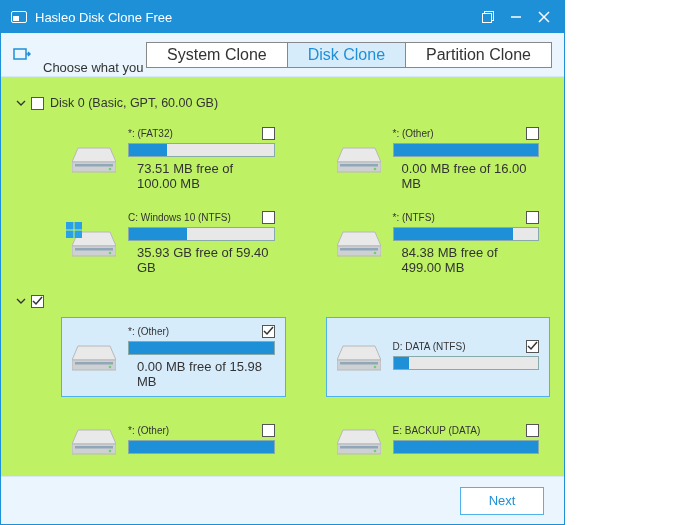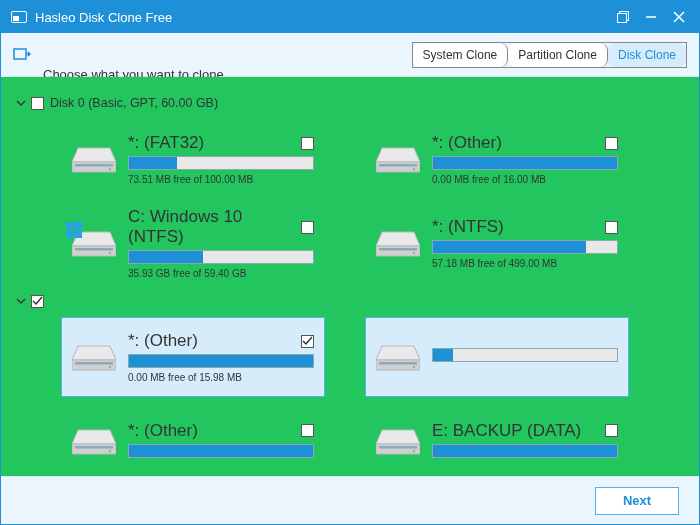--- a/index.html
+++ b/index.html
@@ -1,54 +1,54 @@
 <!DOCTYPE html>
 <html><head>
 <meta charset="utf-8">
 <style>
   * { box-sizing: border-box; margin: 0; padding: 0; }
   body { font-family: "Segoe UI", Tahoma, sans-serif; font-size: 12px; color: #333; background: #fff; }
-  .window { width: 700px; height: 525px; display: flex; flex-direction: column; border: 1px solid #1e90d8; }
+  .window { width: 565px; height: 525px; display: flex; flex-direction: column; border: 1px solid #1e90d8; }
   .titlebar { height: 32px; background: #1e90d8; color: #fff; display: flex; align-items: center; padding: 0 6px 0 10px; }
   .titlebar .logo { width: 16px; height: 12px; border: 1.5px solid #fff; border-radius: 2px; position: relative; margin-right: 8px; }
   .titlebar .logo::after { content:""; position:absolute; width:6px; height:5px; background:#fff; bottom:1px; left:1px; }
   .titlebar .title { flex: 0 0 auto; font-size: 13px; }
   .titlebar .spacer { flex: 1; }
   .titlebar .ctrl { width: 28px; height: 32px; display: flex; align-items: center; justify-content: center; cursor: default; }
   .titlebar .ctrl svg { width: 12px; height: 12px; }
   .subheader { height: 44px; background: #eaf5fd; display: flex; align-items: center; padding: 0 12px; border-bottom: 1px solid #d6e8f5; }
   .subheader .sh-icon { width: 18px; height: 18px; margin-right: 12px; }
   .subheader .sh-text { font-size: 13px; color: #333; flex: 1; margin-top: 40px; }
   .mode-tabs { display: flex; border: 1px solid #888; height: 26px; }
-  .mode-tab { padding: 0 10px; line-height: 24px; font-size: 12px; background: #fff; border-right: 1px solid #888; cursor: default; border-radius: 8px; }
+  .mode-tab { padding: 0 20px; line-height: 24px; font-size: 16px; background: #fff; border-right: 1px solid #888; cursor: default; }
   .mode-tab:last-child { border-right: none; }
   .mode-tab.active { background: #d6ecfb; color: #1e90d8; }
-  .content { flex: 1; overflow: hidden; position: relative; background:#22c55e; }
+  .content { flex: 1; overflow: hidden; position: relative; background:#bef264; }
   .scroll { position:absolute; inset:0; overflow:hidden; padding: 8px 14px 0 14px; }
   .disk-header { display: flex; align-items: center; height: 24px; margin-top: 6px; }
   .expand { width: 12px; height:12px; display:inline-flex; align-items:center; justify-content:center; margin-right:4px; cursor:default;}
   .expand svg { width:10px; height:10px; }
   .disk-check { width:13px; height:13px; border:1px solid #555; margin-right:6px; background:#fff; display:inline-flex; align-items:center; justify-content:center; cursor:default;}
   .disk-check.checked svg { display:block; }
   .disk-check svg { display:none; width:11px; height:11px; }
   .disk-label { font-size: 12.5px; }
   .part-row { display: flex; gap: 40px; margin: 4px 0 0 46px; }
   .part-card { width: 264px; height: 80px; display: flex; align-items: center; padding: 8px 10px; border: 1px solid transparent; position: relative; }
   .part-card.selected { background: #d6ecfb; border: 1px solid #4fb2ea; }
   .drive-icon { width: 44px; height: 32px; margin-right: 12px; flex-shrink:0; }
   .part-info { flex: 1; min-width: 0; }
   .part-top { display:flex; align-items:center; justify-content:space-between; margin-bottom:3px;}
-  .part-name { font-size: 17px; }
+  .part-name { font-size: 10px; }
   .part-check { width:13px; height:13px; border:1px solid #555; background:#fff; display:inline-flex; align-items:center; justify-content:center; cursor:default;}
   .part-check.checked svg { display:block; }
   .part-check svg { display:none; width:11px; height:11px; }
   .bar { height: 14px; border:1px solid #8aa; background:#e8e8e8; position:relative; margin-bottom:4px;}
   .bar .fill { position:absolute; left:0; top:0; bottom:0; background:#1e90d8; }
-  .part-free { font-size: 10px; color:#333; }
-  .footer { height: 48px; border-top: 1px solid #d6e8f5; background:#eaf5fd; display:flex; align-items:center; justify-content:flex-end; padding: 0 20px; font-weight: bold;}
+  .part-free { font-size: 13px; color:#333;margin-left:9px; }
+  .footer { height: 48px; border-top: 1px solid #d6e8f5; background:#eaf5fd; display:flex; align-items:center; justify-content:flex-end; padding: 0 20px;}
   .next-btn { width: 84px; height: 28px; border:1px solid #4fb2ea; background:#fff; color:#1e90d8; font-size:13px; display:flex; align-items:center; justify-content:center; cursor:default;}
   .win-badge { position:absolute; left:4px; top:18px; width:16px; height:16px; }
 </style>
 </head>
 <body>
 
 <div class="window">
 
   <div class="titlebar">
     <div class="logo"></div>
@@ -74,22 +74,22 @@
   </div>
 
   <div class="subheader">
     <svg class="sh-icon" viewBox="0 0 18 18">
       <rect x="1" y="3" width="12" height="10" fill="none" stroke="#1e90d8" stroke-width="1.5"></rect>
       <path d="M13 8 L17 8 M15 6 L17 8 L15 10" fill="none" stroke="#1e90d8" stroke-width="1.5"></path>
     </svg>
     <div class="sh-text">Choose what you want to clone</div>
     <div class="mode-tabs">
       <div class="mode-tab">System Clone</div>
+      <div class="mode-tab active">Disk Clone</div>
       <div class="mode-tab">Partition Clone</div>
-      <div class="mode-tab active">Disk Clone</div>
     </div>
   </div>
 
   <div class="content">
     <div class="scroll" id="disk-list">
         <div class="disk-header">
           <span class="expand">
             <svg viewBox="0 0 10 10">
               <path d="M1 3 L5 7 L9 3" fill="none" stroke="#333" stroke-width="1.3"></path>
             </svg>
@@ -153,21 +153,21 @@
               <use href="#hdd"></use>
             </svg>
             <div class="part-info">
               <div class="part-top">
                 <span class="part-name">*: (NTFS)</span>
                 <span class="part-check"></span>
               </div>
               <div class="bar">
                 <div class="fill" style="width:83%"></div>
               </div>
-              <div class="part-free">57.18 MB free of 499.00 MB</div>
+              <div class="part-free">84.38 MB free of 499.00 MB</div>
             </div>
           </div>
         </div>
         <div class="disk-header">
           <span class="expand">
             <svg viewBox="0 0 10 10">
               <path d="M1 3 L5 7 L9 3" fill="none" stroke="#333" stroke-width="1.3"></path>
             </svg>
           </span>
           <span class="disk-check checked">
@@ -194,20 +194,28 @@
                 <div class="fill" style="width:100%"></div>
               </div>
               <div class="part-free">0.00 MB free of 15.98 MB</div>
             </div>
           </div>
           <div class="part-card selected">
             <svg class="drive-icon" viewBox="0 0 44 30">
               <use href="#hdd"></use>
             </svg>
             <div class="part-info">
+              <div class="part-top">
+                <span class="part-name">D: DATA (NTFS)</span>
+                <span class="part-check checked">
+                  <svg viewBox="0 0 11 11">
+                    <use href="#checkmark"></use>
+                  </svg>
+                </span>
+              </div>
               <div class="bar">
                 <div class="fill" style="width:11%"></div>
               </div>
             </div>
           </div>
         </div>
         <div class="part-row">
           <div class="part-card">
             <svg class="drive-icon" viewBox="0 0 44 30">
               <use href="#hdd"></use>

